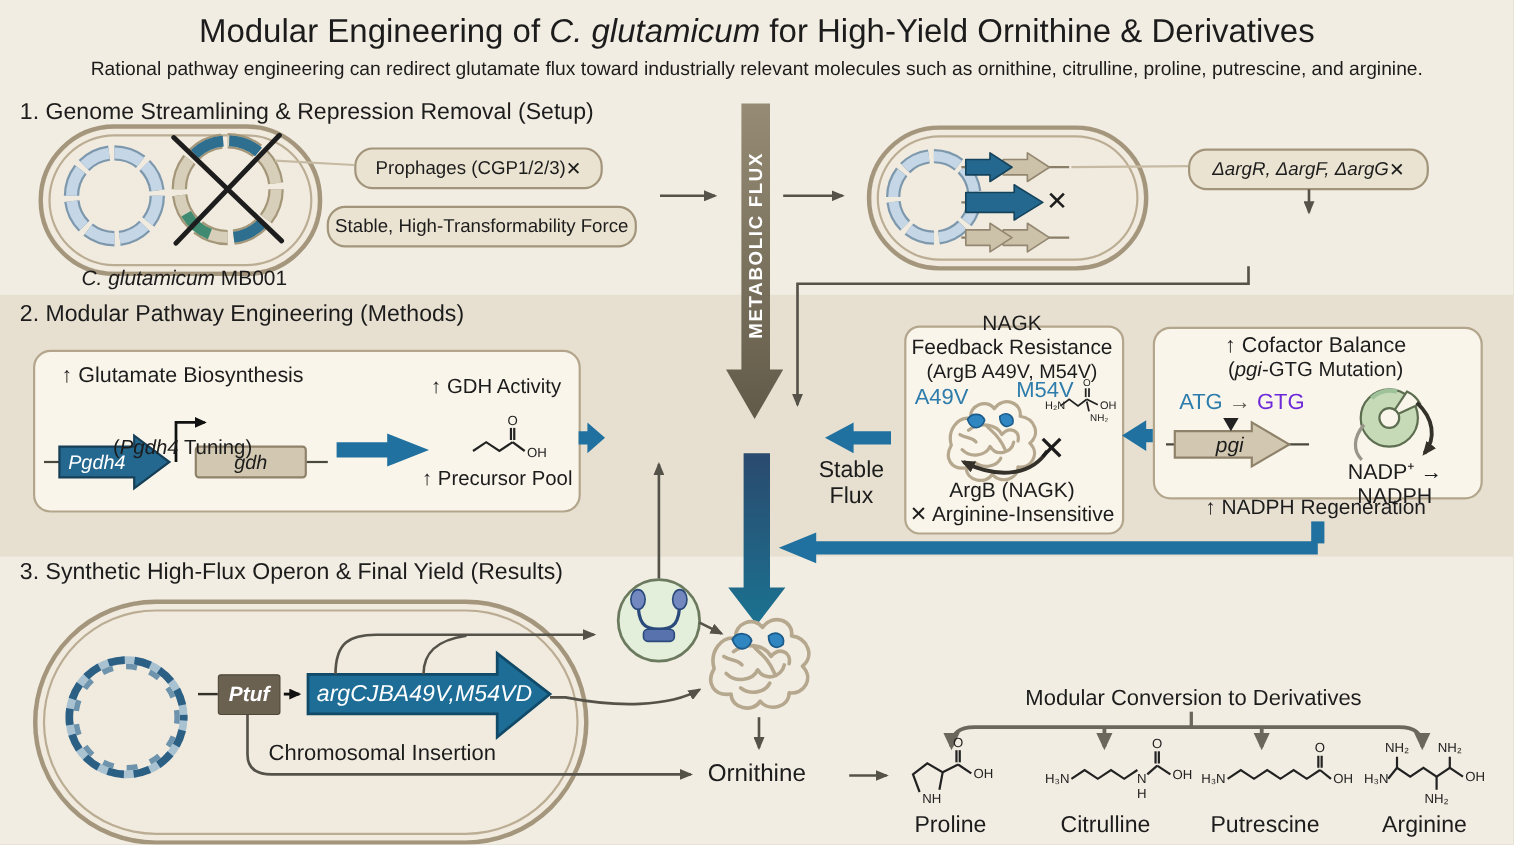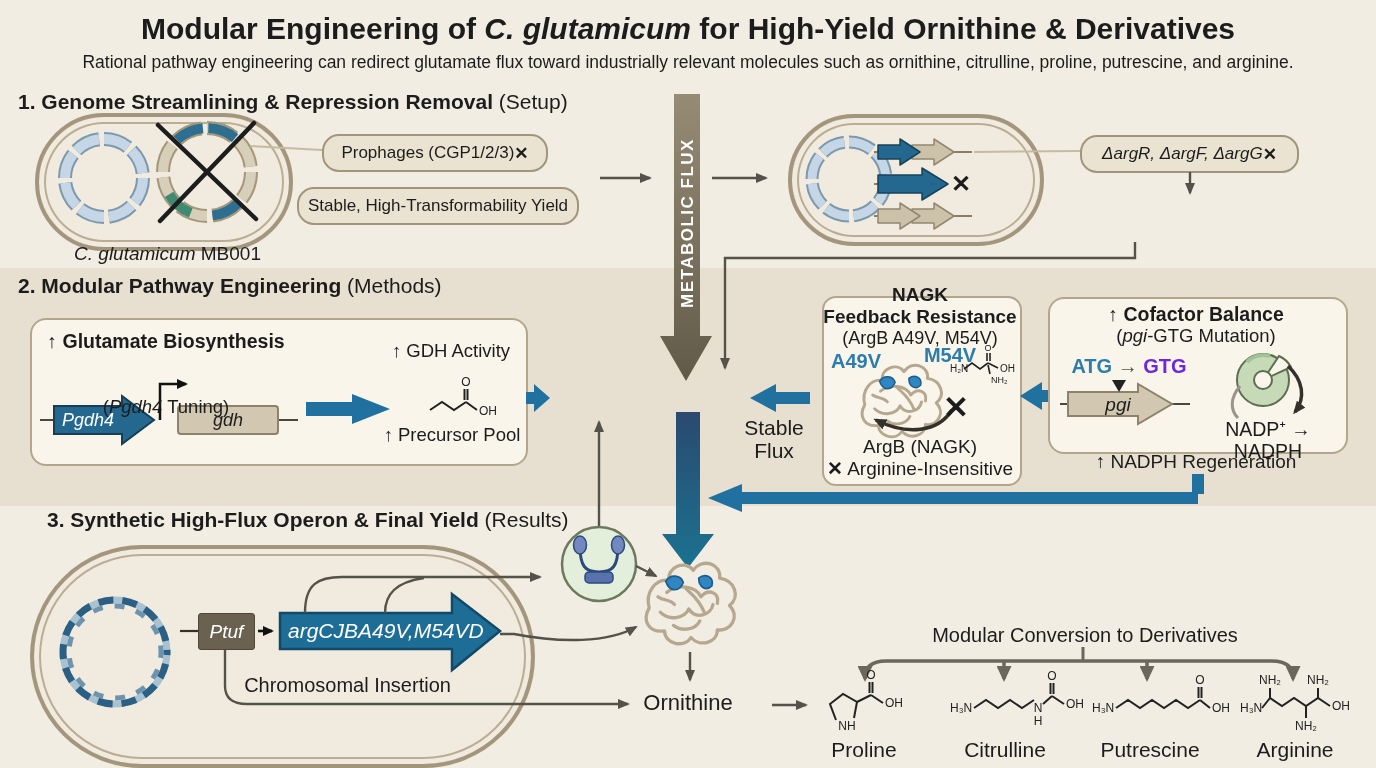--- a/index.html
+++ b/index.html
@@ -1,36 +1,36 @@
 <!DOCTYPE html>
 <html><head>
 <meta charset="utf-8">
 <style>
   html,body{margin:0;padding:0;}
   body{font-family:"Liberation Sans",sans-serif;background:#d8d2c4;}
   #canvas{position:relative;width:1376px;height:768px;background:#f2ede2;overflow:hidden;
           font-family:"Liberation Sans",sans-serif;color:#1c1c1c;}
   .c{text-align:center;}
-  .b{font-weight:bold;}
+  .b{font-weight:normal;}
   .it{font-style:italic;}
   .band{position:absolute;left:0;width:1376px;z-index:0;}
   .cell{position:absolute;border:4px solid #a4967c;border-radius:999px;background:#f1ebdf;
         box-shadow:inset 0 0 0 5px #f1ebdf, inset 0 0 0 7px #bbad93;z-index:1;}
   .panel{position:absolute;background:#f9f5ea;border:2px solid #b3a68c;border-radius:16px;z-index:1;}
   .pill{position:absolute;background:#eae3d1;border:2px solid #a2957b;border-radius:17px;
         font-size:17px;display:flex;align-items:center;justify-content:center;gap:0;z-index:1;white-space:nowrap;}
   .txt{position:absolute;z-index:3;line-height:1.15;}
   .heading{font-size:21px;}
   svg text{font-family:"Liberation Sans",sans-serif;}
   #wires{position:absolute;left:0;top:0;z-index:2;pointer-events:none;}
   .yield{position:absolute;left:815px;top:543px;width:540px;height:74px;border-radius:14px;
          background:linear-gradient(90deg,#20305f 0%,#156f8e 100%);z-index:1;color:#fff;text-align:center;}
   .ptufbox{position:absolute;left:198px;top:613px;width:55px;height:35px;background:#6b6150;
            border:1px solid #4f4738;border-radius:3px;color:#fff;font-style:italic;font-size:19px;
-           line-height:35px;text-align:center;z-index:1;}
+           line-height:35px;text-align:center;z-index:1;font-weight:bold;}
   .fluxlabel{position:absolute;left:568px;top:212px;width:240px;height:22px;transform:rotate(-90deg);
              color:#fff;font-weight:bold;font-size:17px;letter-spacing:1.5px;text-align:center;z-index:3;line-height:22px;}
   .blue{color:#2d7cab;}
   .gray{color:#6d28d9;}
 </style>
 </head>
 <body>
 
 <div id="canvas">
 
@@ -38,21 +38,21 @@
 
   <div class="cell" style="left:35px;top:113px;width:250px;height:130px;"></div>
   <div class="cell" style="left:788px;top:114px;width:248px;height:124px;"></div>
   <div class="cell" style="left:30px;top:545px;width:497px;height:215px;border-radius:115px;"></div>
 
   <div class="pill" style="left:322px;top:134px;width:222px;height:34px;">
     <span>Prophages (CGP1/2/3)</span>
       <span class="b">✕</span>
   </div>
   <div class="pill" style="left:297px;top:187px;width:278px;height:34px;">
-    <span>Stable, High-Transformability Yield</span>
+    <span>Stable, High-Transformability Force</span>
   </div>
   <div class="pill" style="left:1080px;top:135px;width:215px;height:34px;">
     <span class="it">ΔargR, ΔargF, ΔargG</span>
       <span class="b">✕</span>
   </div>
 
   <div class="panel" style="left:30px;top:318px;width:494px;height:144px;"></div>
   <div class="panel" style="left:822px;top:296px;width:196px;height:186px;border-radius:14px;"></div>
   <div class="panel" style="left:1048px;top:297px;width:296px;height:153px;"></div>
 
@@ -321,21 +321,21 @@
     <span>(</span><span class="it">pgi</span><span>-GTG Mutation)</span>
   </div>
   <div class="txt c" style="left:1064px;top:355px;width:130px;font-size:20px;">
     <span class="b blue">ATG</span>
     <span style="color:#55524a;">→</span>
     <span class="b gray">GTG</span>
   </div>
   <div class="txt c" style="left:1076px;top:451px;width:240px;font-size:19px;">↑ NADPH Regeneration</div>
   <div class="txt c" style="left:1192px;top:418px;width:152px;font-size:19.5px;">NADP⁺ → NADPH</div>
 
-  <div class="txt heading" style="left:18px;top:508px;margin-left:29px;">
+  <div class="txt heading" style="left:18px;top:508px;">
     <span class="b">3. Synthetic High-Flux Operon &amp; Final Yield</span><span> (Results)</span>
   </div>
   <div class="txt c it" style="left:288px;top:613px;width:180px;height:36px;line-height:36px;font-size:21px;color:#fff;">argCJBA49V,M54VD</div>
   <div class="txt c" style="left:240px;top:674px;width:215px;font-size:20px;">Chromosomal Insertion</div>
   <div class="txt c" style="left:626px;top:690px;width:124px;font-size:22px;">Ornithine</div>
   <div class="txt c" style="left:930px;top:624px;width:310px;font-size:20px;">Modular Conversion to Derivatives</div>
   <div class="txt c" style="left:820px;top:738px;width:88px;font-size:21px;">Proline</div>
   <div class="txt c" style="left:935px;top:738px;width:140px;font-size:21px;">Citrulline</div>
   <div class="txt c" style="left:1078px;top:738px;width:144px;font-size:21px;">Putrescine</div>
   <div class="txt c" style="left:1230px;top:738px;width:130px;font-size:21px;">Arginine</div>

